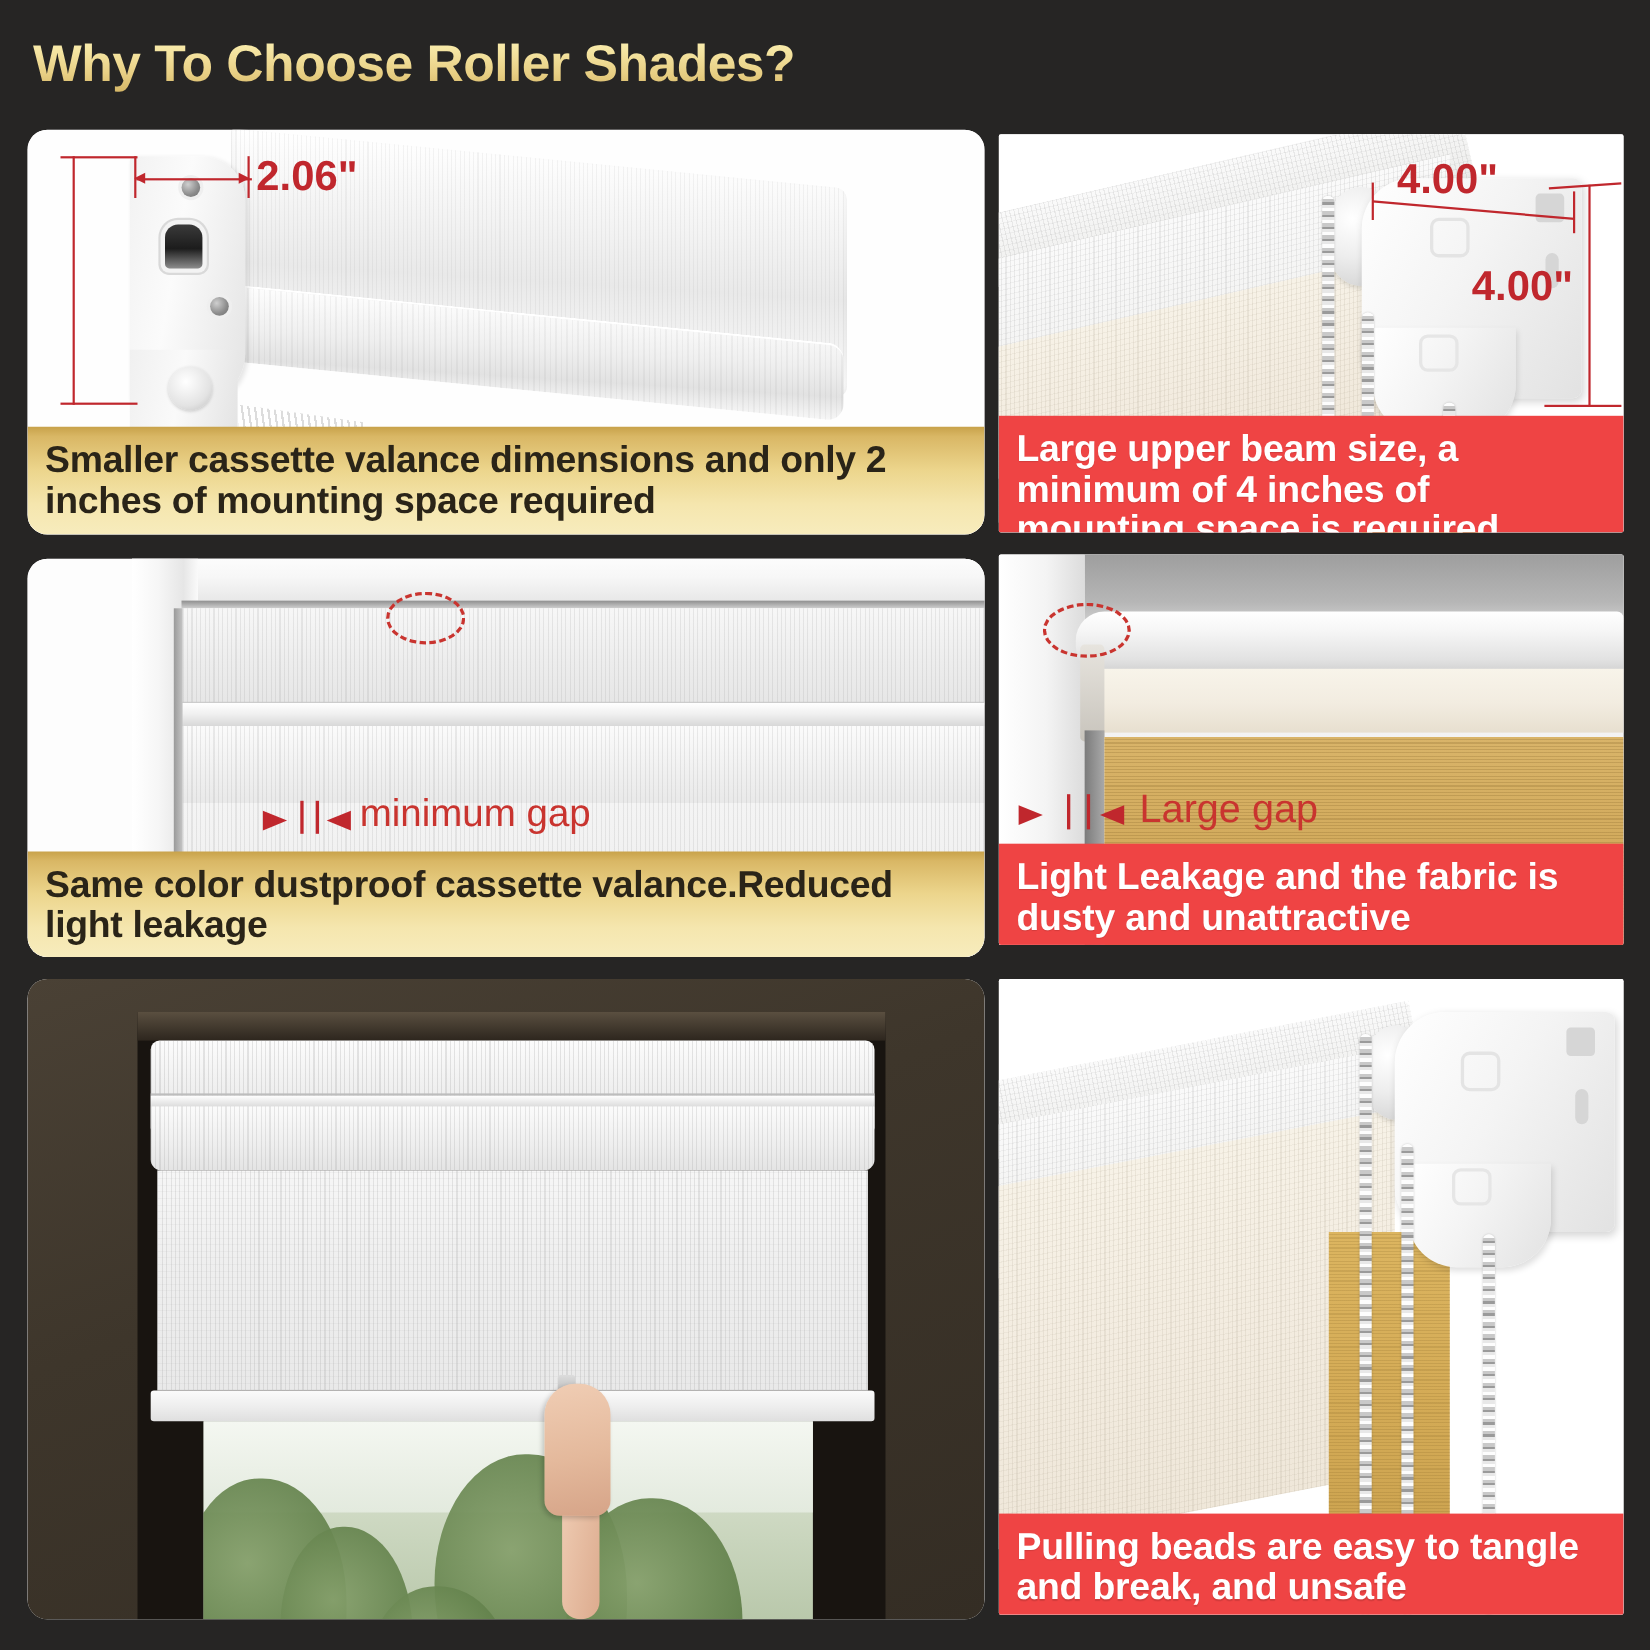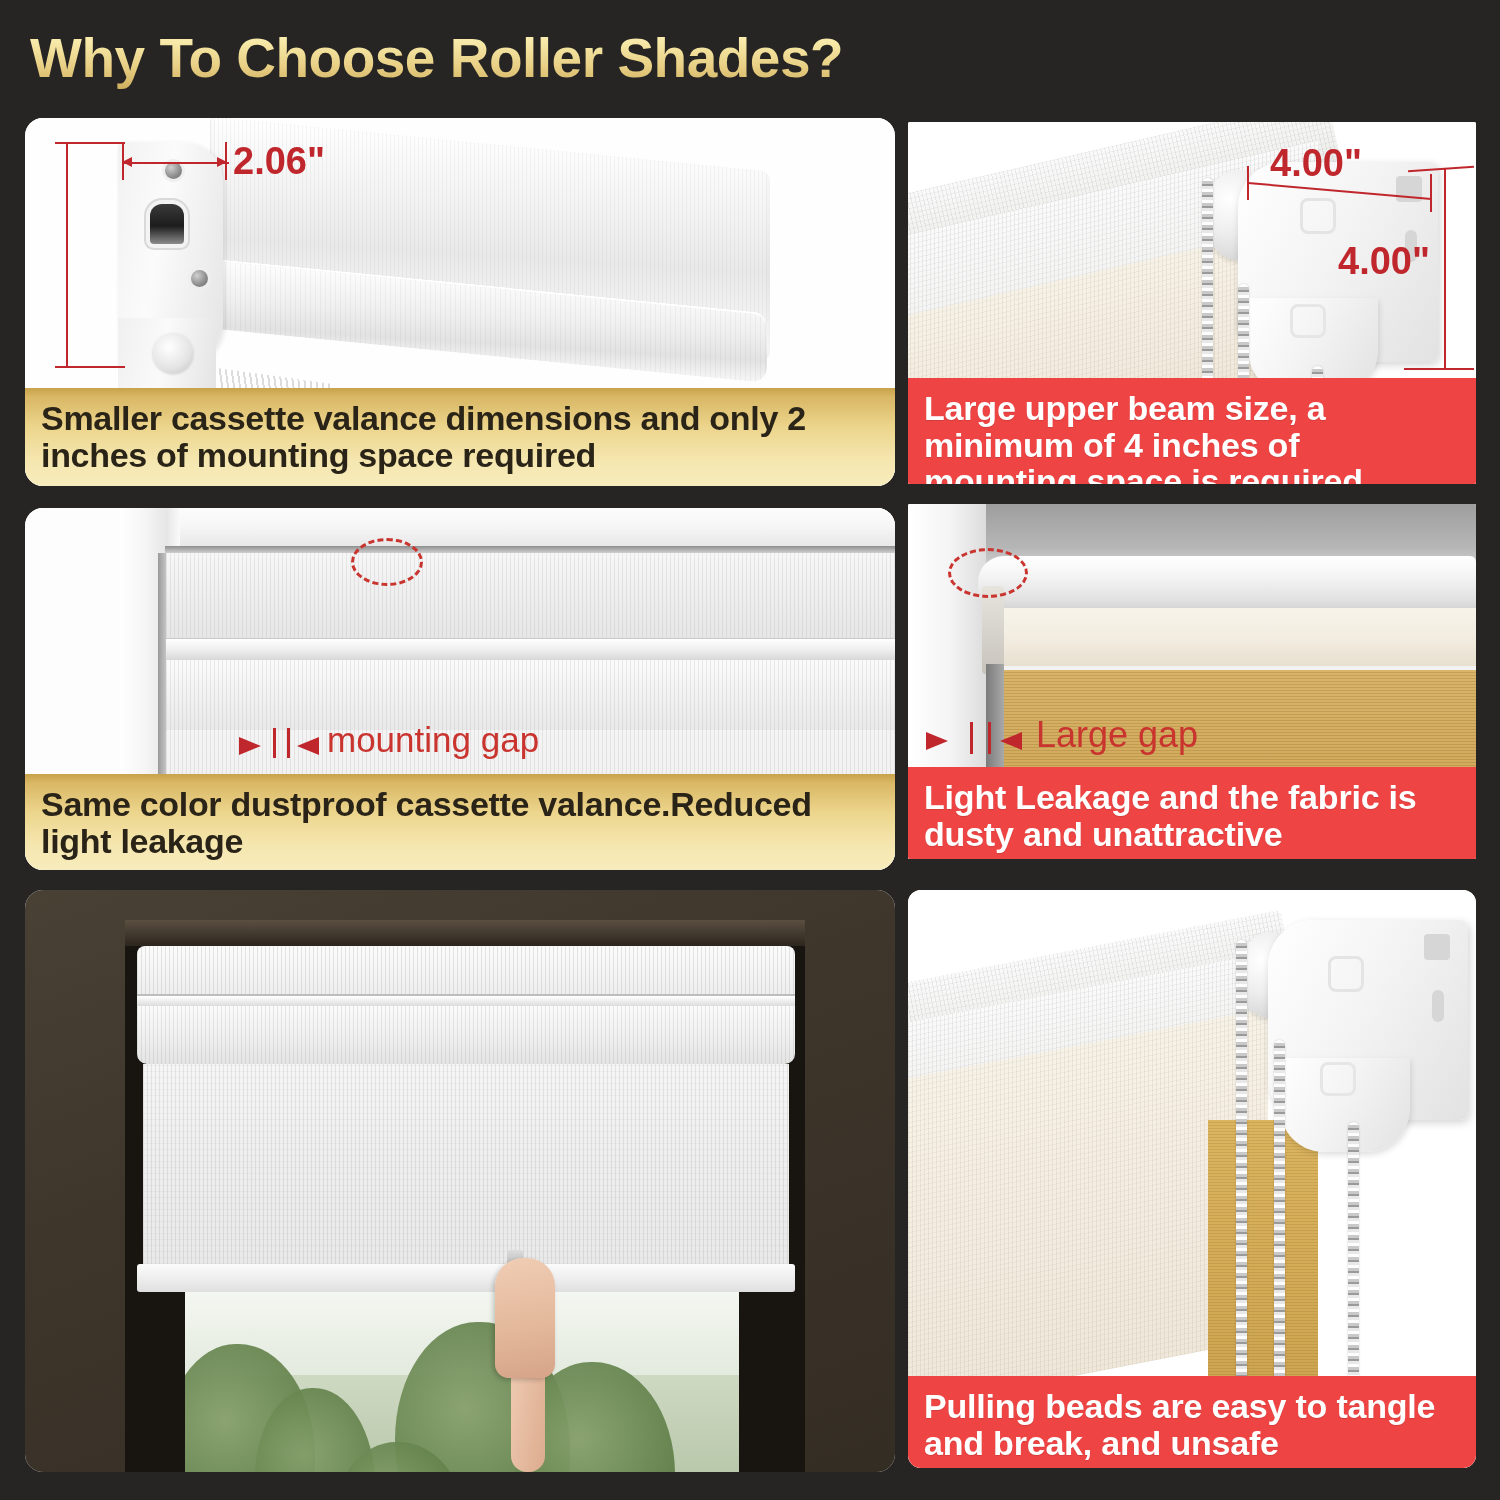--- a/index.html
+++ b/index.html
@@ -9,21 +9,21 @@
     font-family:"Liberation Sans", sans-serif;
     overflow:hidden;
     position:relative;
   }
 
   
   #page-title{
     position:absolute;
     left:30px; top:22px;
     width:1060px; height:72px;
-    font-size:55px;
+    font-size:47px;
     font-weight:bold;
     letter-spacing:-0.5px;
     line-height:72px;
     background:linear-gradient(180deg,#fdf3c2 0%,#f7e9a8 28%,#e8cf84 62%,#c9a855 100%);
     -webkit-background-clip:text;
     background-clip:text;
     color:transparent;
     -webkit-text-fill-color:transparent;
     white-space:nowrap;
   }
@@ -453,21 +453,21 @@
     <div class="p3-shade2"></div>
     <div class="p3-shade3"></div>
     <div class="p3-edge"></div>
 
     <div class="dashcircle" style="left:326px; top:30px; width:72px; height:48px;"></div>
 
     <div class="arrow-r" style="left:214px; top:229px; border-left-width:22px; border-top-width:9px; border-bottom-width:9px;"></div>
     <div class="rl v" style="left:248px; top:220px; height:30px; width:3px;"></div>
     <div class="rl v" style="left:262px; top:220px; height:30px; width:3px;"></div>
     <div class="arrow-l" style="left:272px; top:229px; border-right-width:22px; border-top-width:9px; border-bottom-width:9px;"></div>
-    <div class="gaptxt" style="left:302px; top:212px; font-size:35px;">mounting gap</div>
+    <div class="gaptxt" style="left:302px; top:212px; font-size:35px;">minimum gap</div>
   </div>
   <div class="cap gold" style="height:96px;">Same color dustproof cassette valance.Reduced light leakage</div>
 </div>
 
 <div class="panel right" style="left:908px; top:504px; width:568px; height:355px;text-decoration:underline;">
   <div class="photo">
     <div class="p4-wall"></div>
     <div class="p4-dark"></div>
     <div class="p4-jamb"></div>
     <div class="p4-tube"></div>
@@ -506,21 +506,21 @@
     <div class="p5-cassline"></div>
     <div class="p5-cass2"></div>
     <div class="p5-fabric"></div>
     <div class="p5-bottombar"></div>
     <div class="p5-tab"></div>
     <div class="p5-arm"></div>
     <div class="p5-hand"></div>
   </div>
 </div>
 
-<div class="panel right" style="left:908px; top:890px; width:568px; height:578px;border-radius:13px;">
+<div class="panel right" style="left:908px; top:890px; width:568px; height:578px;">
   <div class="photo">
     <div class="p6-bg"></div>
 
     <div class="fab-white" style="left:-40px; top:100px; width:420px; height:70px; transform:rotate(-11deg); transform-origin:left top; border-radius:6px;"></div>
     <div class="fab-white" style="left:-40px; top:140px; width:400px; height:140px; transform:skewY(-11deg); transform-origin:left top;"></div>
     <div class="fab-cream" style="left:-40px; top:196px; width:400px; height:330px; transform:skewY(-11deg); transform-origin:left top;"></div>
     <div class="fab-tan" style="left:300px; top:230px; width:110px; height:300px;"></div>
 
     <div class="roller-end" style="left:330px; top:42px; width:62px; height:86px;"></div>
     <div class="roller-end" style="left:366px; top:148px; width:56px; height:78px;"></div>

